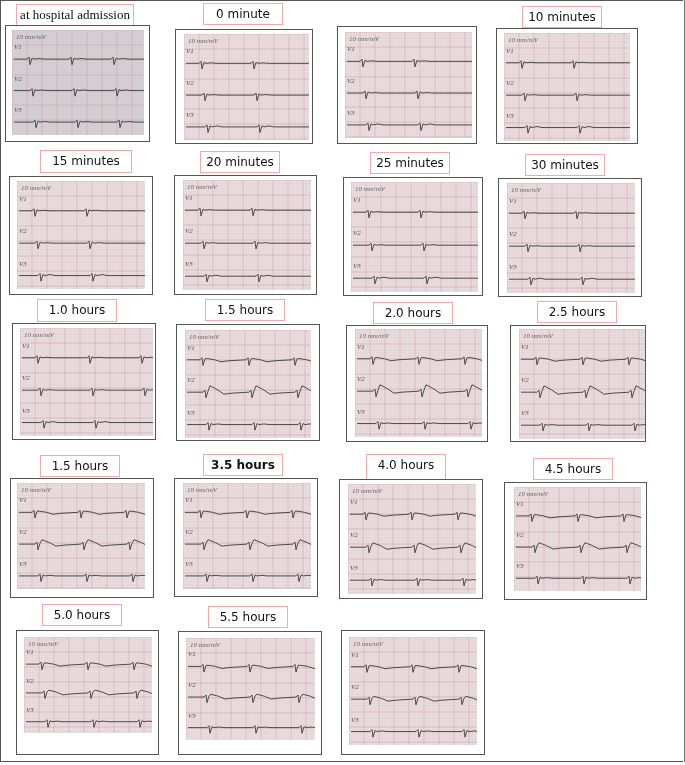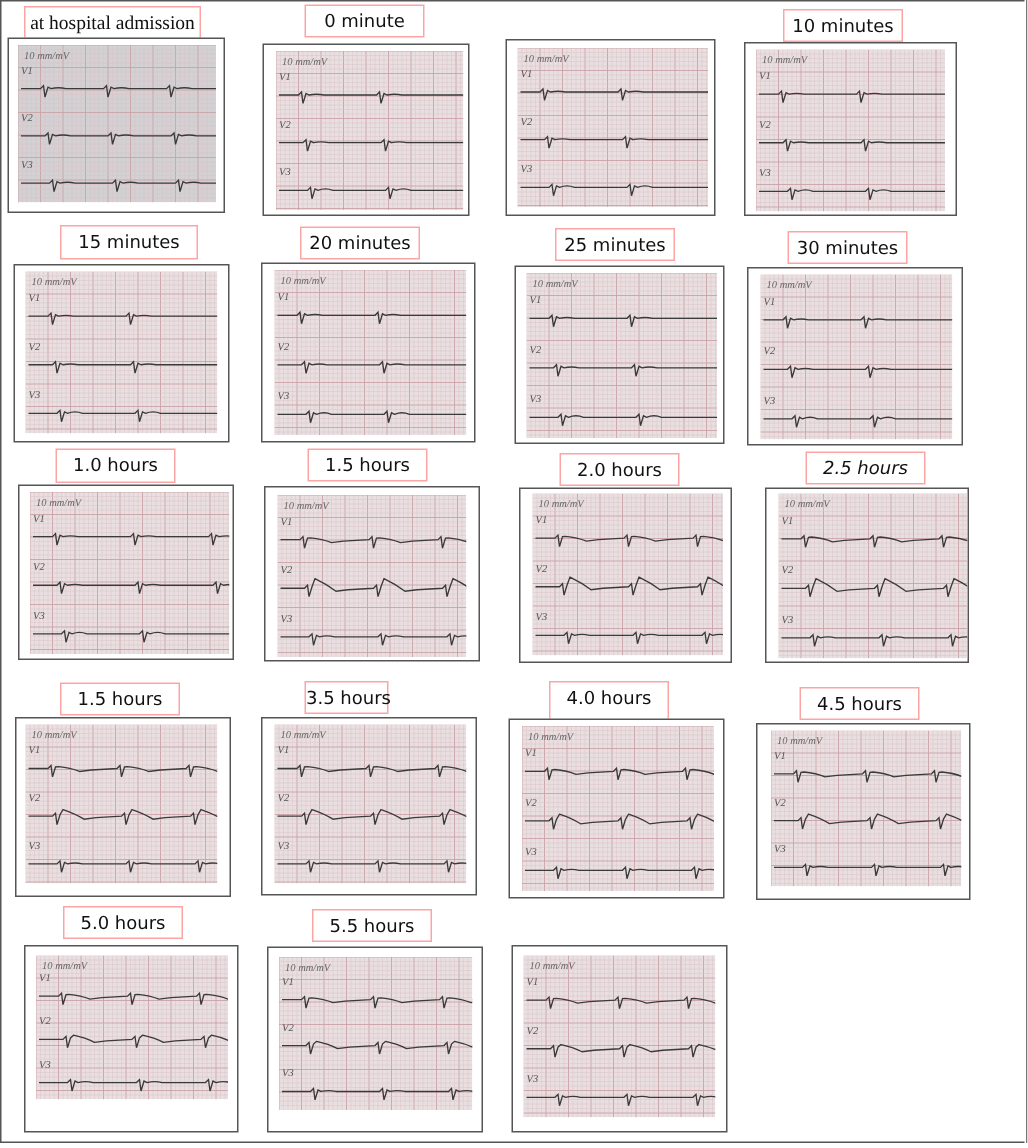--- a/index.html
+++ b/index.html
@@ -1058,21 +1058,21 @@
         <text x="2" y="19.76" font-size="7" fill="#555" font-family="Liberation Serif, serif">V1</text>
         <path d="M2,29.76 L15,29.76 L17,27.76 L18,35.36 L20,28.76 L22,28.560000000000002 Q30,29.28 36,31.76 L44,30.76 L61,29.76 L63,27.76 L64,35.36 L66,28.76 L68,28.560000000000002 Q76,29.28 82,31.76 L90,30.76 L107,29.76 L109,27.76 L110,35.36 L112,28.76 L114,28.560000000000002 Q122,29.28 128,31.76 L136,30.76 L127,29.76" fill="none" stroke="#3a3a3a" stroke-width="0.9"></path>
         <text x="2" y="52.160000000000004" font-size="7" fill="#555" font-family="Liberation Serif, serif">V2</text>
         <path d="M2,62.160000000000004 L18,62.160000000000004 L20,60.160000000000004 L21,67.76 L23,61.160000000000004 L25,55.760000000000005 Q33,59.6 39,64.16 L47,63.160000000000004 L64,62.160000000000004 L66,60.160000000000004 L67,67.76 L69,61.160000000000004 L71,55.760000000000005 Q79,59.6 85,64.16 L93,63.160000000000004 L110,62.160000000000004 L112,60.160000000000004 L113,67.76 L115,61.160000000000004 L117,55.760000000000005 Q125,59.6 131,64.16 L139,63.160000000000004 L127,62.160000000000004" fill="none" stroke="#3a3a3a" stroke-width="0.9"></path>
         <text x="2" y="84.55999999999999" font-size="7" fill="#555" font-family="Liberation Serif, serif">V3</text>
         <path d="M2,94.55999999999999 L21,94.55999999999999 L23,92.55999999999999 L24,100.15999999999998 L26,93.55999999999999 L28,94.55999999999999 Q33,93.35999999999999 38,94.55999999999999 L46,94.55999999999999 L67,94.55999999999999 L69,92.55999999999999 L70,100.15999999999998 L72,93.55999999999999 L74,94.55999999999999 Q79,93.35999999999999 84,94.55999999999999 L92,94.55999999999999 L113,94.55999999999999 L115,92.55999999999999 L116,100.15999999999998 L118,93.55999999999999 L120,94.55999999999999 Q125,93.35999999999999 130,94.55999999999999 L138,94.55999999999999 L127,94.55999999999999" fill="none" stroke="#3a3a3a" stroke-width="0.9"></path>
       </svg>
     </div>
 </div>
 
-<div class="label" style="left:537px;top:301px;width:80px;height:22px;line-height:20px;font-style:italic;">2.5 hours</div>
+<div class="label" style="left:537px;top:301px;width:80px;height:22px;line-height:20px;">2.5 hours</div>
 <div class="imgbox" style="left:510px;top:325px;width:136px;height:117px;">
   <div class="ecg" style="left:8px;top:3px;width:126px;height:110px;">
       <svg width="126" height="110">
         <rect width="126" height="110" fill="#eadfe0"></rect>
         <line x1="0" y1="0" x2="0" y2="110" stroke="#c9a3a7" stroke-width="0.6"></line>
         <line x1="3" y1="0" x2="3" y2="110" stroke="#d9c3c5" stroke-width="0.3"></line>
         <line x1="6" y1="0" x2="6" y2="110" stroke="#d9c3c5" stroke-width="0.3"></line>
         <line x1="9" y1="0" x2="9" y2="110" stroke="#d9c3c5" stroke-width="0.3"></line>
         <line x1="12" y1="0" x2="12" y2="110" stroke="#d9c3c5" stroke-width="0.3"></line>
         <line x1="15" y1="0" x2="15" y2="110" stroke="#c9a3a7" stroke-width="0.6"></line>
@@ -1248,21 +1248,21 @@
         <text x="2" y="19.32" font-size="7" fill="#555" font-family="Liberation Serif, serif">V1</text>
         <path d="M2,29.32 L15,29.32 L17,27.32 L18,34.92 L20,28.32 L22,28.12 Q30,28.84 36,31.32 L44,30.32 L61,29.32 L63,27.32 L64,34.92 L66,28.32 L68,28.12 Q76,28.84 82,31.32 L90,30.32 L107,29.32 L109,27.32 L110,34.92 L112,28.32 L114,28.12 Q122,28.84 128,31.32 L136,30.32 L128,29.32" fill="none" stroke="#3a3a3a" stroke-width="0.9"></path>
         <text x="2" y="51.120000000000005" font-size="7" fill="#555" font-family="Liberation Serif, serif">V2</text>
         <path d="M2,61.120000000000005 L18,61.120000000000005 L20,59.120000000000005 L21,66.72 L23,60.120000000000005 L25,56.720000000000006 Q33,59.36000000000001 39,63.120000000000005 L47,62.120000000000005 L64,61.120000000000005 L66,59.120000000000005 L67,66.72 L69,60.120000000000005 L71,56.720000000000006 Q79,59.36000000000001 85,63.120000000000005 L93,62.120000000000005 L110,61.120000000000005 L112,59.120000000000005 L113,66.72 L115,60.120000000000005 L117,56.720000000000006 Q125,59.36000000000001 131,63.120000000000005 L139,62.120000000000005 L128,61.120000000000005" fill="none" stroke="#3a3a3a" stroke-width="0.9"></path>
         <text x="2" y="82.92" font-size="7" fill="#555" font-family="Liberation Serif, serif">V3</text>
         <path d="M2,92.92 L21,92.92 L23,90.92 L24,98.52 L26,91.92 L28,92.92 Q33,91.72 38,92.92 L46,92.92 L67,92.92 L69,90.92 L70,98.52 L72,91.92 L74,92.92 Q79,91.72 84,92.92 L92,92.92 L113,92.92 L115,90.92 L116,98.52 L118,91.92 L120,92.92 Q125,91.72 130,92.92 L138,92.92 L128,92.92" fill="none" stroke="#3a3a3a" stroke-width="0.9"></path>
       </svg>
     </div>
 </div>
 
-<div class="label" style="left:203px;top:454px;width:56px;height:22px;line-height:20px;">3.5 hours</div>
+<div class="label" style="left:203px;top:454px;width:80px;height:22px;line-height:20px;font-weight:bold;">3.5 hours</div>
 <div class="imgbox" style="left:174px;top:478px;width:144px;height:119px;">
   <div class="ecg" style="left:8px;top:4px;width:128px;height:106px;">
       <svg width="128" height="106">
         <rect width="128" height="106" fill="#eadfe0"></rect>
         <line x1="0" y1="0" x2="0" y2="106" stroke="#c9a3a7" stroke-width="0.6"></line>
         <line x1="3" y1="0" x2="3" y2="106" stroke="#d9c3c5" stroke-width="0.3"></line>
         <line x1="6" y1="0" x2="6" y2="106" stroke="#d9c3c5" stroke-width="0.3"></line>
         <line x1="9" y1="0" x2="9" y2="106" stroke="#d9c3c5" stroke-width="0.3"></line>
         <line x1="12" y1="0" x2="12" y2="106" stroke="#d9c3c5" stroke-width="0.3"></line>
         <line x1="15" y1="0" x2="15" y2="106" stroke="#c9a3a7" stroke-width="0.6"></line>

